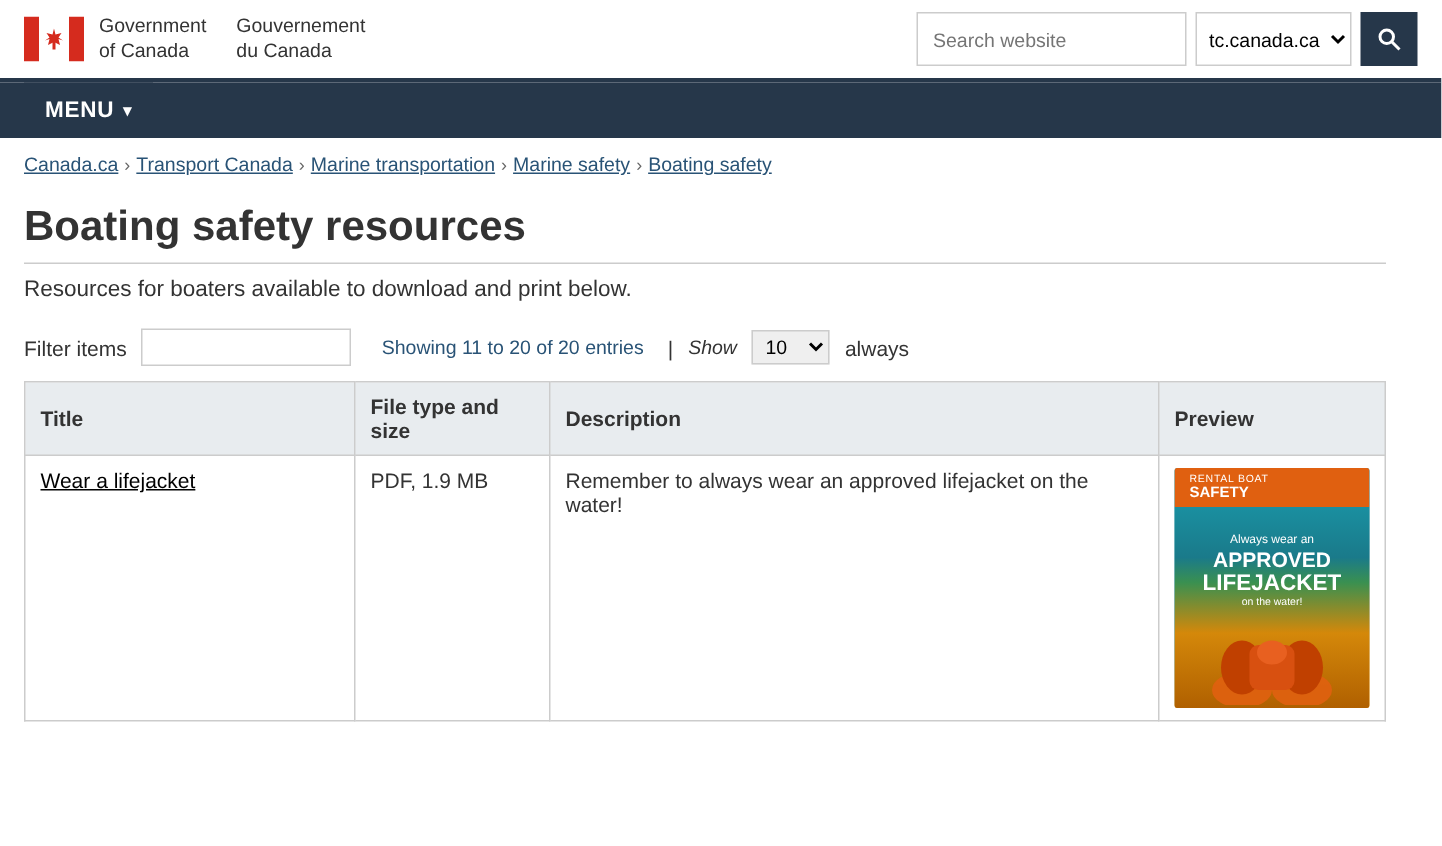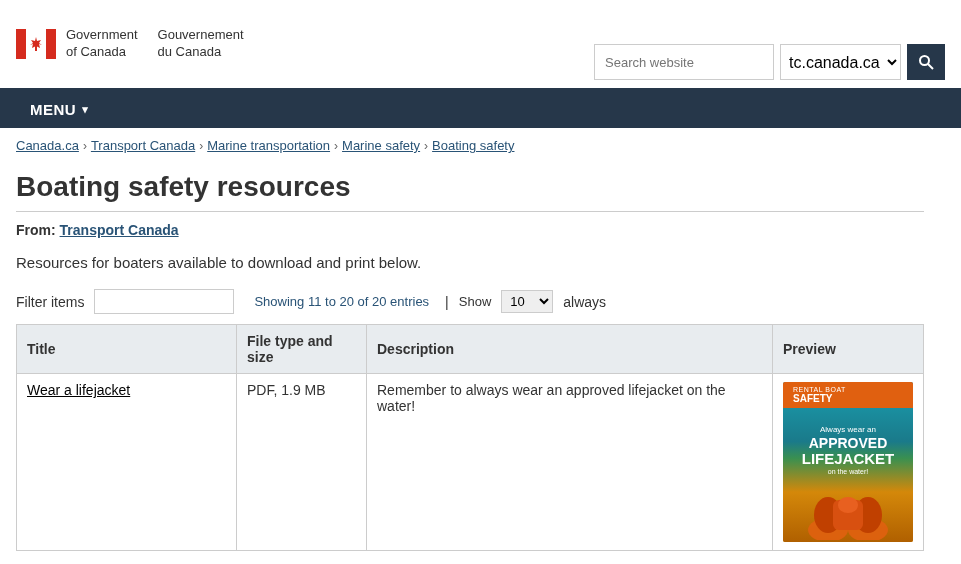--- a/index.html
+++ b/index.html
@@ -36,25 +36,24 @@
     .search-input {
       border: 1px solid #ccc;
       padding: 6px 10px;
       width: 180px;
       font-size: 13px;
       height: 36px;
     }
     .lang-select {
       border: 1px solid #ccc;
       padding: 6px 4px;
-      font-size: 16px;
+      font-size: 13px;
       height: 36px;
       background: #fff;
       cursor: pointer;
-      margin-top: 36px;
     }
     .search-btn {
       background: #26374a;
       border: none;
       color: #fff;
       width: 38px;
       height: 36px;
       cursor: pointer;
       display: flex;
       align-items: center;
@@ -146,20 +145,21 @@
       font-size: 13px;
       width: 140px;
     }
     .showing-text {
       font-size: 13px;
       color: #295376;
       margin-left: 10px;
     }
     .show-label {
       font-size: 13px;
+      font-style: italic;
     }
     .entries-select {
       border: 1px solid #ccc;
       padding: 2px 4px;
       font-size: 13px;
     }
 
     
     .data-table {
       width: 100%;
@@ -325,24 +325,20 @@
   <a href="#">Marine transportation</a>
   <span class="sep">›</span>
   <a href="#">Marine safety</a>
   <span class="sep">›</span>
   <a href="#">Boating safety</a>
 </div>
 
 <main class="main">
   <h1 class="page-title">Boating safety resources</h1>
 
-  <p class="from-line">
-    <strong>From:</strong>
-    <a href="#">Transport Canada</a>
-  </p>
 
   <p class="description">Resources for boaters available to download and print below.</p>
 
   <div class="table-controls">
     <label class="filter-label">Filter items</label>
     <input class="filter-input" type="text" style="">
     <span class="showing-text">Showing 11 to 20 of 20 entries</span>
     <span style="margin-left:6px;">|</span>
     <span class="show-label">Show</span>
     <select class="entries-select">

